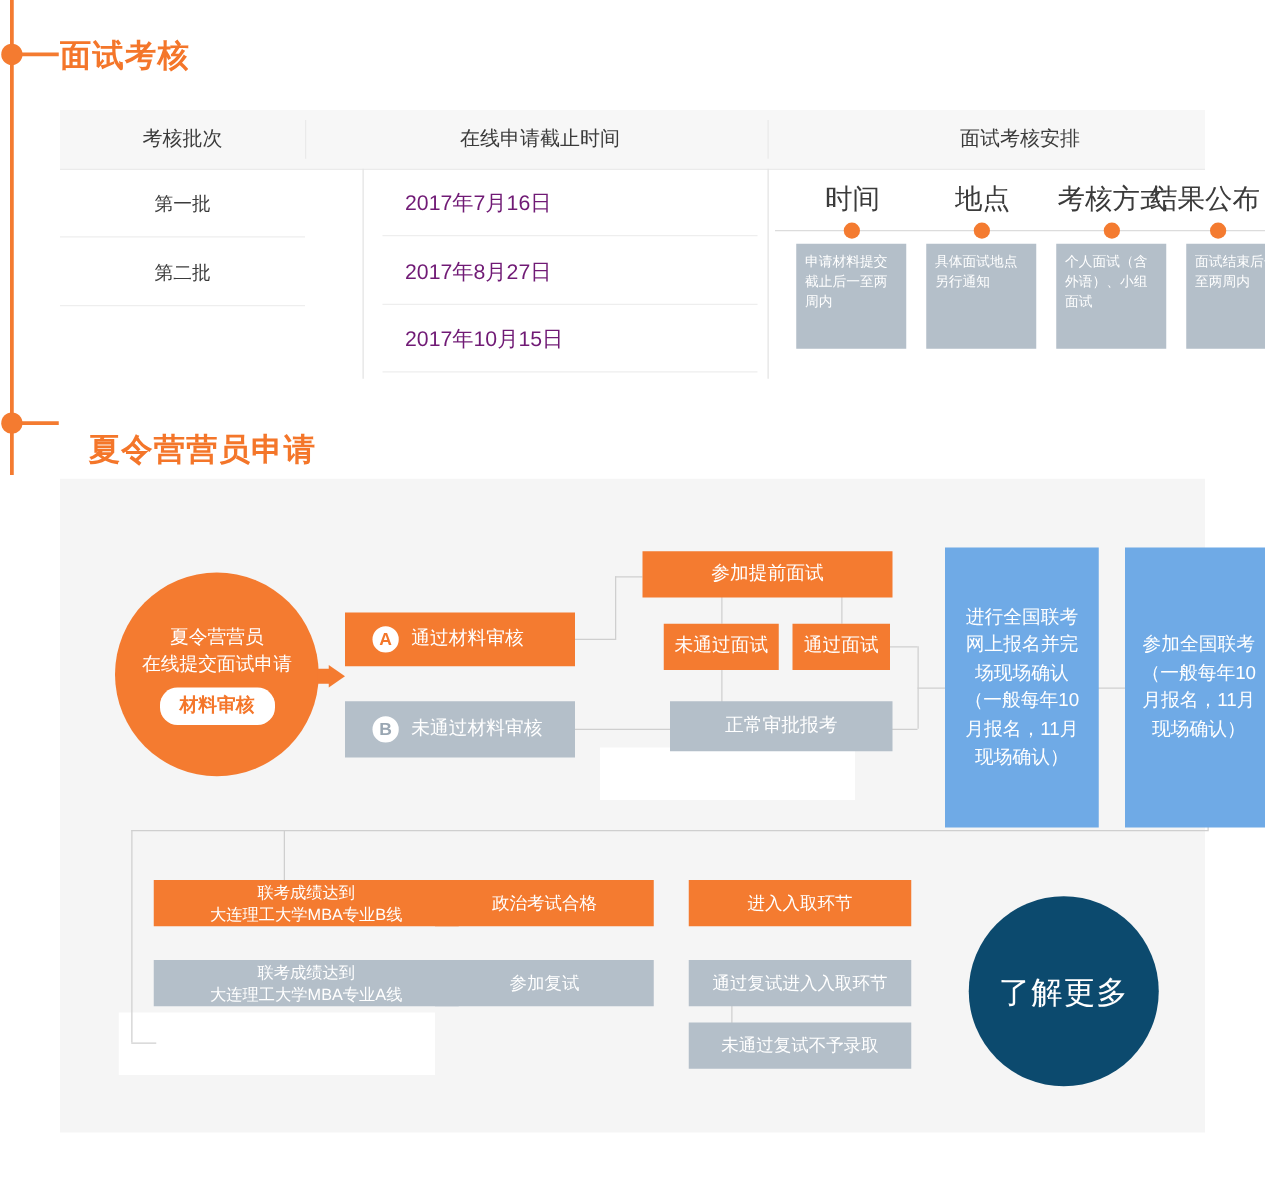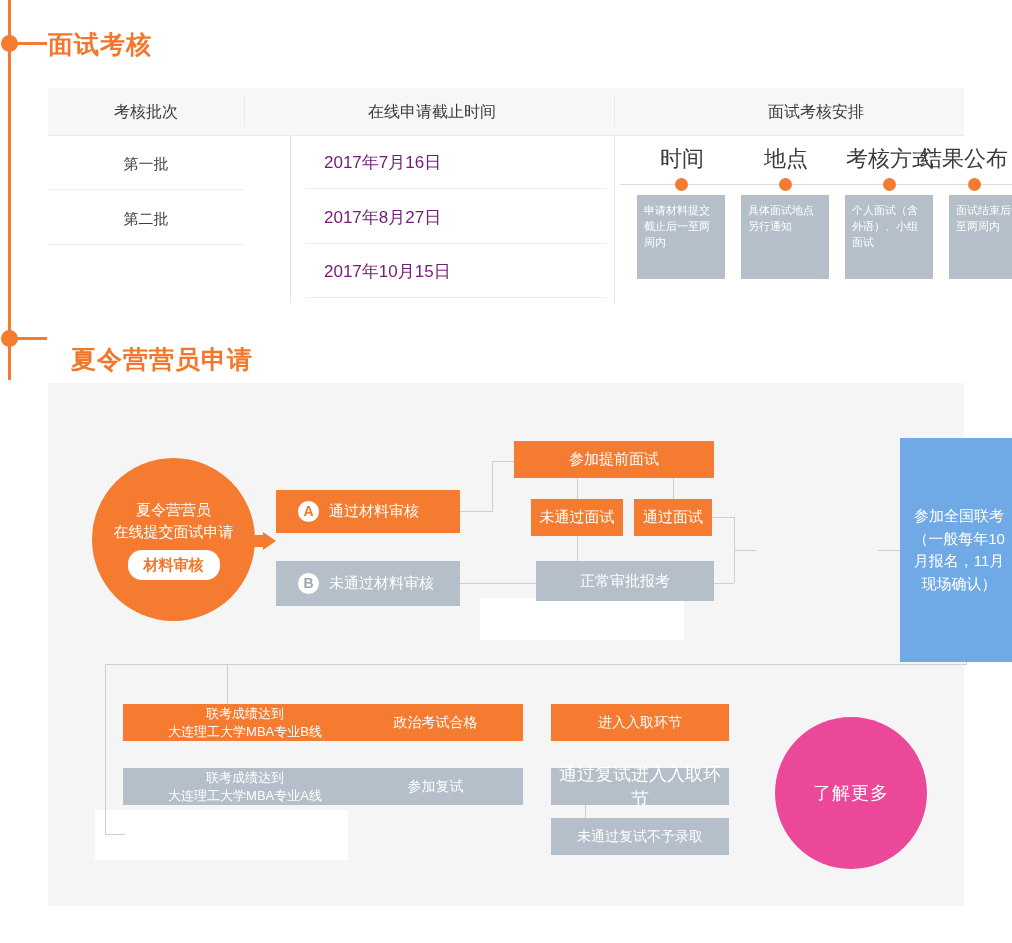--- a/index.html
+++ b/index.html
@@ -259,26 +259,26 @@
     font-size: 15px;
   }
 
   .more-circle {
     position: absolute;
     left: 727px;
     top: 334px;
     width: 152px;
     height: 152px;
     border-radius: 50%;
-    background: #ec4899;
+    background: #0c4a6e;
     color: #ffffff;
     display: flex;
     align-items: center;
     justify-content: center;
-    font-size: 18px;
+    font-size: 25px;
     letter-spacing: 1px;
   }
 </style>
 </head>
 <body>
 
 <div id="page">
 
   <div class="rail"></div>
   <div class="rail-dot" style="top:35px;"></div>
@@ -386,38 +386,39 @@
     </div>
 
     <div class="node orange" style="left:466px; top:58px; width:200px; height:37px; font-size:15px;">参加提前面试</div>
 
     <div class="node orange" style="left:483px; top:116px; width:92px; height:37px; font-size:15px;">未通过面试</div>
 
     <div class="node orange" style="left:586px; top:116px; width:78px; height:37px; font-size:15px;">通过面试</div>
 
     <div class="node gray" style="left:488px; top:178px; width:178px; height:40px; font-size:15px;">正常审批报考</div>
 
+    <div class="node blue" style="left:708px; top:55px; width:123px; height:224px; font-size:15px; padding:0 12px; line-height:1.5;">进行全国联考网上报名并完场现场确认（一般每年10月报名，11月现场确认）</div>
 
     <div class="node blue" style="left:852px; top:55px; width:118px; height:224px; font-size:15px; padding:0 12px; line-height:1.5;">参加全国联考（一般每年10月报名，11月现场确认）</div>
 
     <div class="node orange" style="left:75px; top:321px; width:244px; height:37px; font-size:13px; flex-direction:column;">
       <div>联考成绩达到</div>
       <div>大连理工大学MBA专业B线</div>
     </div>
 
     <div class="node gray" style="left:75px; top:385px; width:244px; height:37px; font-size:13px; flex-direction:column;">
       <div>联考成绩达到</div>
       <div>大连理工大学MBA专业A线</div>
     </div>
 
     <div class="node orange" style="left:300px; top:321px; width:175px; height:37px; font-size:14px;">政治考试合格</div>
 
     <div class="node orange" style="left:503px; top:321px; width:178px; height:37px; font-size:14px;">进入入取环节</div>
 
     <div class="node gray" style="left:300px; top:385px; width:175px; height:37px; font-size:14px;">参加复试</div>
 
-    <div class="node gray" style="left:503px; top:385px; width:178px; height:37px; font-size:18px;">通过复试进入入取环节</div>
+    <div class="node gray" style="left:503px; top:385px; width:178px; height:37px; font-size:14px;">通过复试进入入取环节</div>
 
     <div class="node gray" style="left:503px; top:435px; width:178px; height:37px; font-size:14px;">未通过复试不予录取</div>
 
     <div class="more-circle">了解更多</div>
   </div>
 </div>
 
 </body></html>

